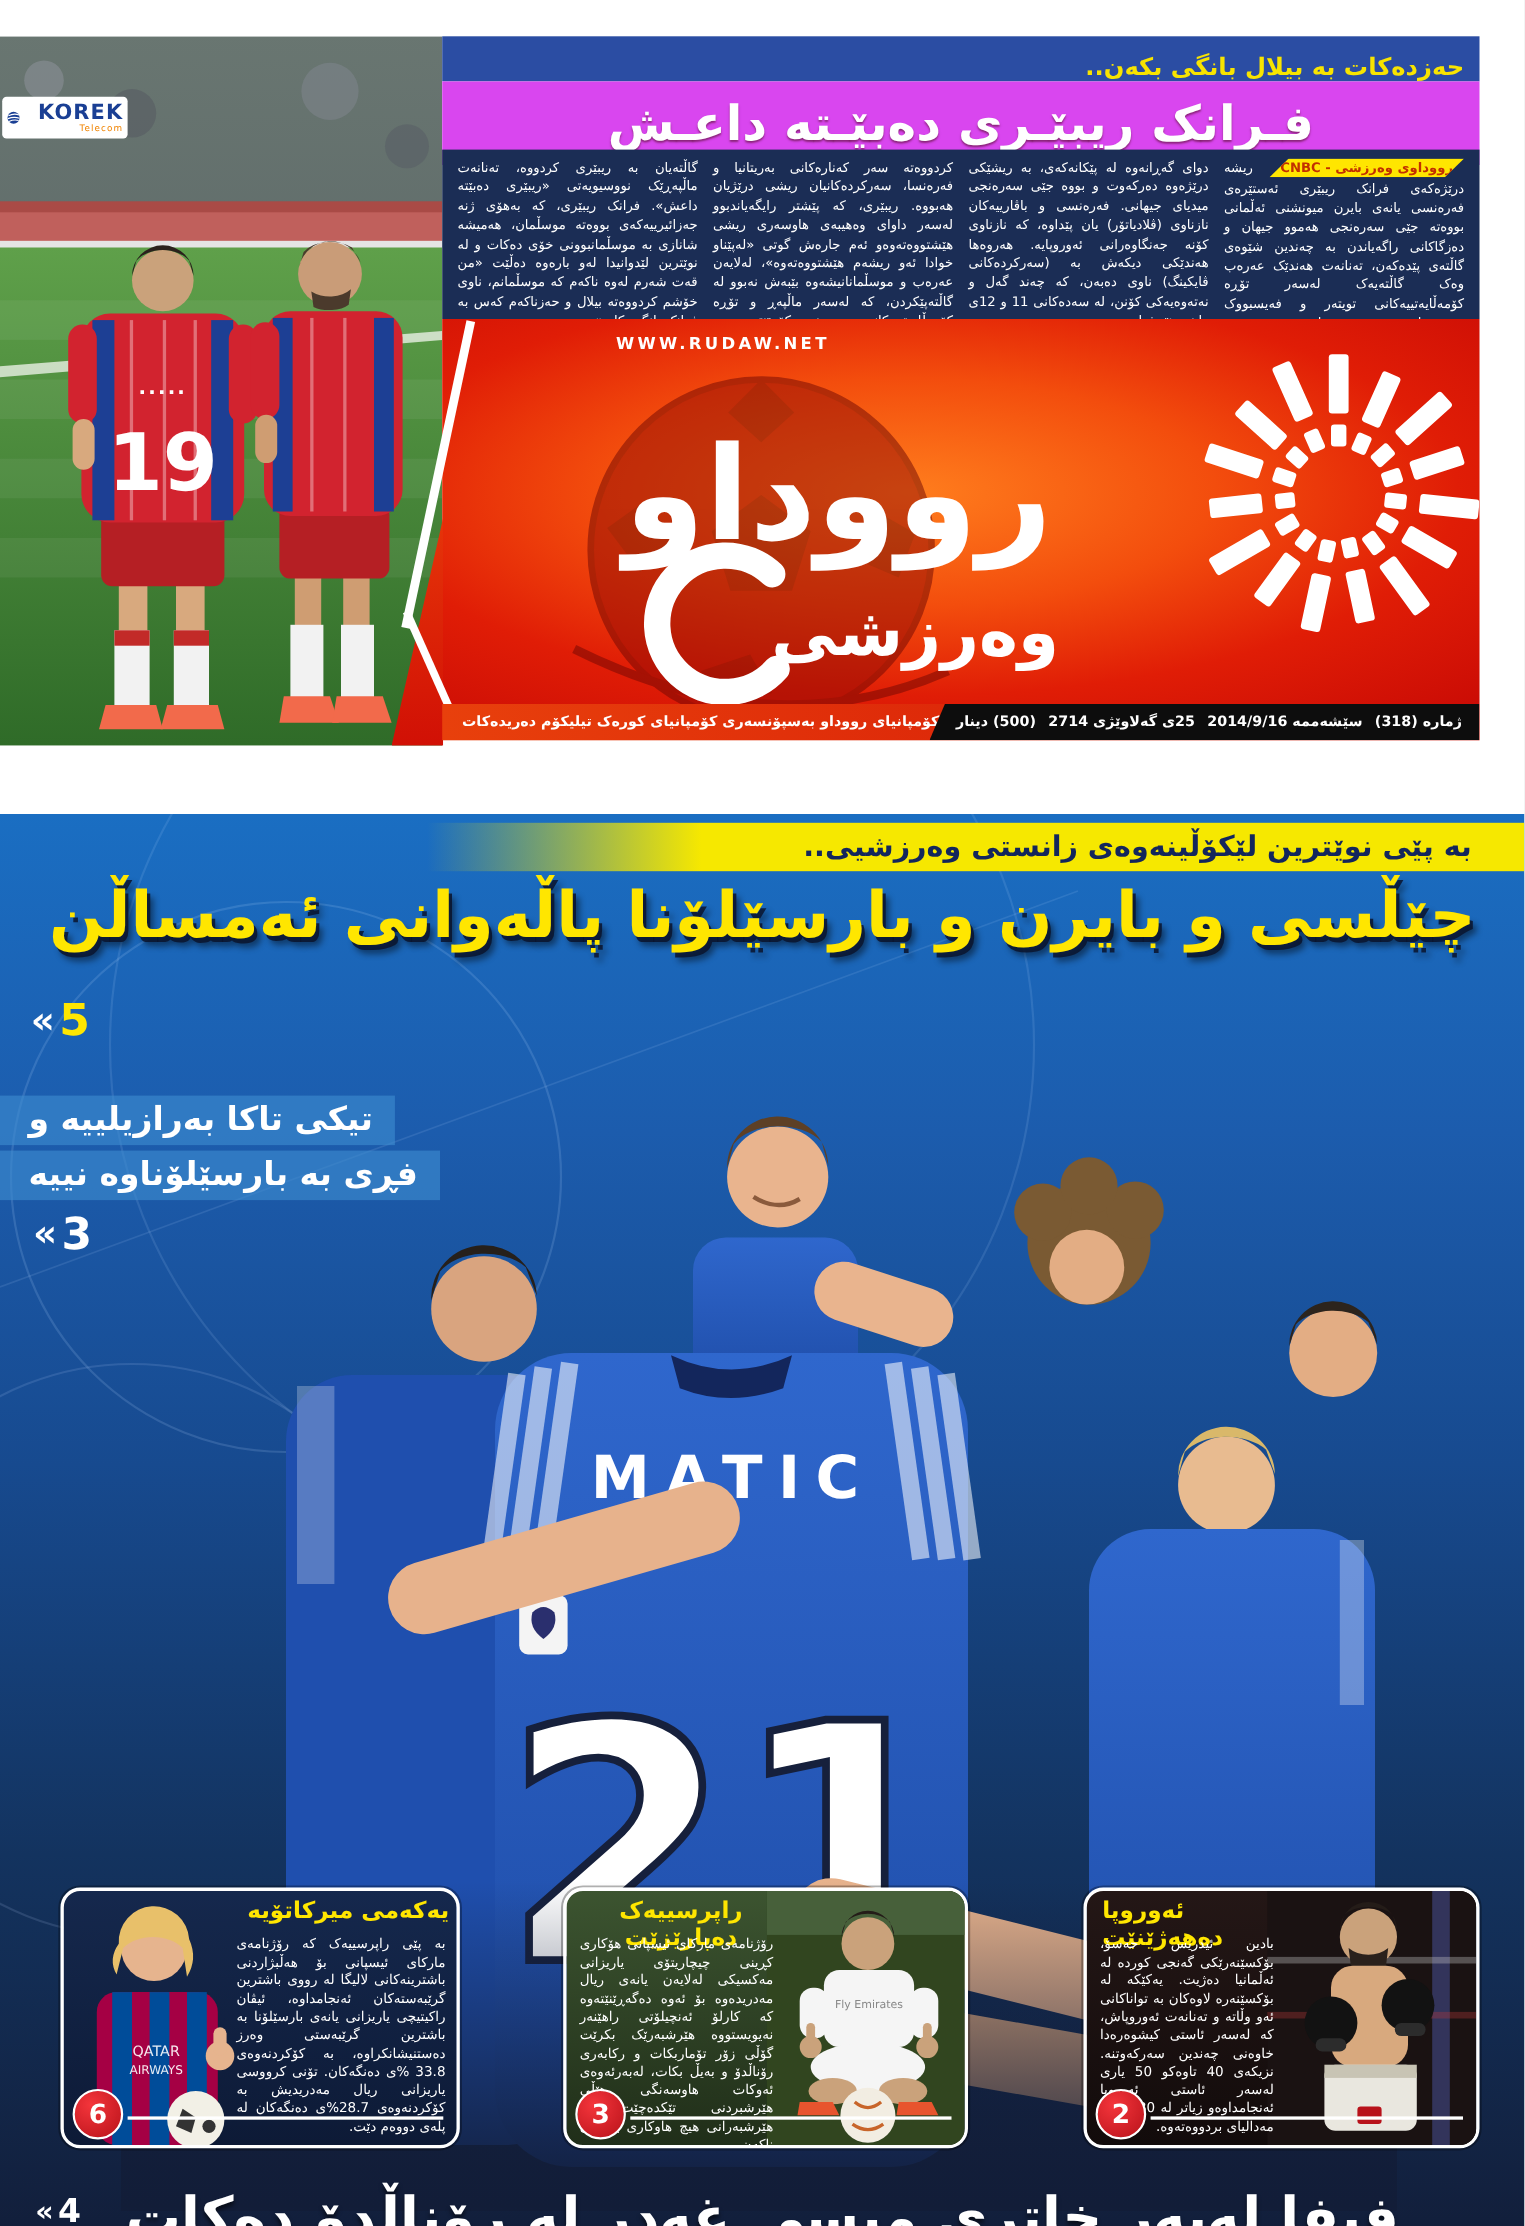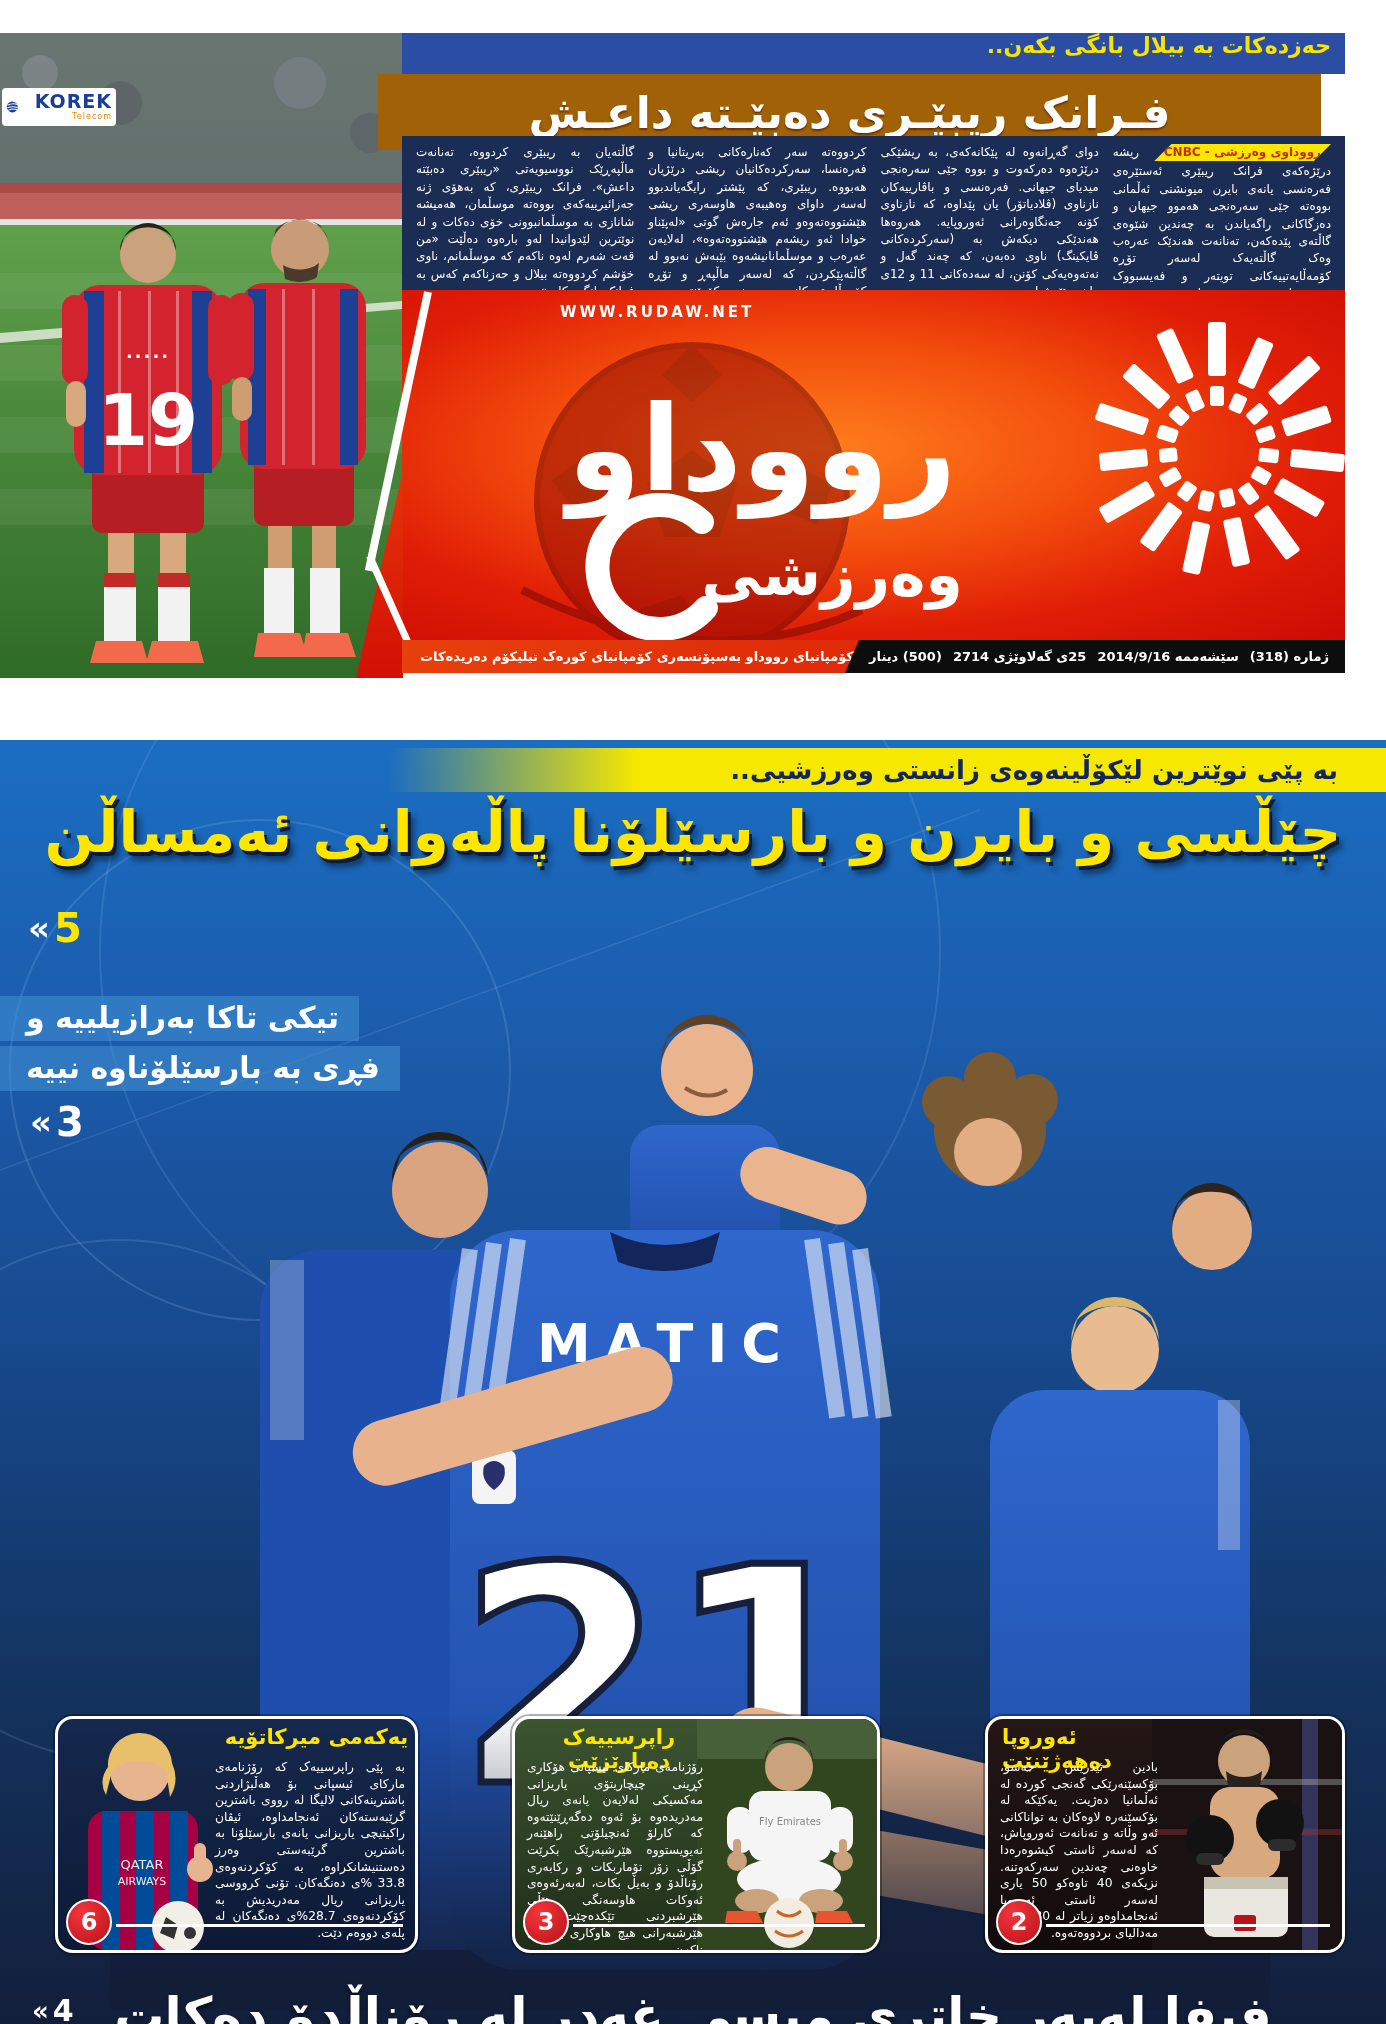--- a/index.html
+++ b/index.html
@@ -7,23 +7,23 @@
         font-family:"DejaVu Sans",sans-serif;margin:0 auto;}
   .abs{position:absolute;}
 
   
   .top-photo{left:0;top:33px;width:402px;height:645px;overflow:hidden;}
   .korek-badge{left:2px;top:88px;width:114px;height:38px;background:#fff;border-radius:4px;
                display:flex;align-items:center;gap:16px;padding:2px 4px;box-sizing:border-box;}
   .korek-word{color:#1a3f94;font-weight:bold;font-size:19px;letter-spacing:1px;line-height:16px;}
   .korek-sub{color:#f08300;font-size:8px;display:block;text-align:right;letter-spacing:1px;}
   .kicker-bar{left:402px;top:33px;width:943px;height:41px;background:#2b4da3;
-              display:flex;align-items:flex-start;justify-content:flex-end;padding:0 14px;box-sizing:border-box;}
+              display:flex;align-items:flex-end;justify-content:flex-end;padding:0 14px;box-sizing:border-box;}
   .kicker-bar span{color:#f8e400;font-size:22px;font-weight:bold;direction:rtl;}
-  .headline-band{left:378px;top:74px;width:943px;height:76px;background:#a16207;
+  .headline-band{left:402px;top:74px;width:943px;height:76px;background:#d946ef;
                  display:flex;align-items:center;justify-content:center;}
   .headline-band span{color:#fff;font-size:44px;font-weight:bold;direction:rtl;white-space:nowrap;
                       text-shadow:0 2px 2px rgba(60,0,0,.5);}
   .article-panel{left:402px;top:136px;width:943px;height:154px;background:#1b2d55;
                  display:flex;direction:rtl;gap:14px;padding:8px 14px;box-sizing:border-box;}
   .article-col{flex:1;color:#fff;font-size:12px;line-height:17.4px;text-align:justify;direction:rtl;}
   .source-tag{display:inline-block;background:#ffe600;color:#c23000;font-weight:bold;font-size:12px;
               padding:0 10px;margin-bottom:2px;clip-path:polygon(10% 0,100% 0,90% 100%,0 100%);}
 
   

